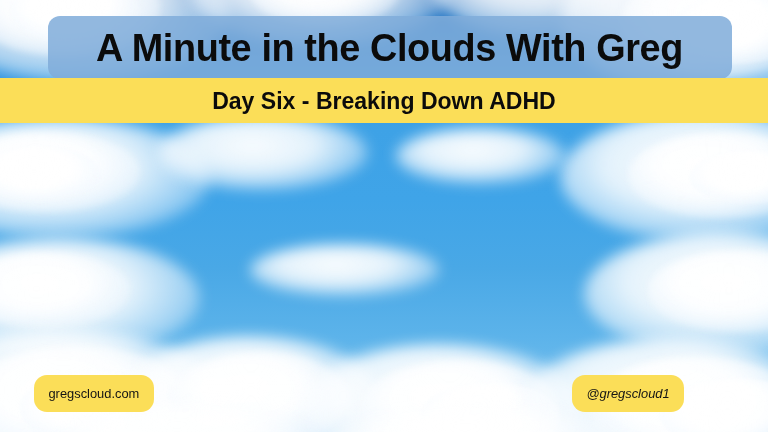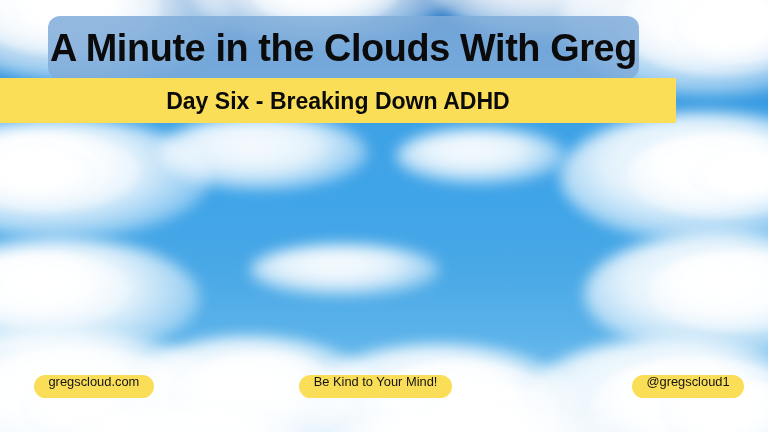--- a/index.html
+++ b/index.html
@@ -39,38 +39,38 @@
        rgba(235,245,255,0.18) 82%,
        rgba(255,255,255,0) 100%);
     filter:blur(3px);
   }
   .cl.soft{ filter:blur(7px); }
   .cl.hard{ filter:blur(1.5px); }
 
   
   .title-box {
     position:absolute;
-    left:48px; top:16px; width:591px; height:63px;
+    left:48px; top:16px; width:684px; height:63px;
     background:rgba(128,172,218,0.86);
     border-radius:12px;
     display:flex; align-items:center; justify-content:center;
   }
   .title-text {
     font-size:39px;
     font-weight:bold;
     color:#0B0B0B;
     letter-spacing:-0.4px;
     white-space:nowrap;
     transform:scaleX(0.97);
     line-height:1;
   }
 
   
   .band {
-    position:absolute; left:0; width:676px;
+    position:absolute; left:0; width:768px;
     background:#FBDE58;
     display:flex; align-items:center; justify-content:center;
   }
   .band-subtitle { top:78px; height:45px; }
   .band-question { top:189px; height:55px; }
 
   .subtitle-text {
     font-size:24px; font-weight:bold; color:#0B0B0B;
     white-space:nowrap; transform:scaleX(0.96); line-height:1;
   }
@@ -90,33 +90,33 @@
     padding:0 22px;
   }
   .desc-line {
     font-size:18px; color:#131313; line-height:1.42;
     text-align:center; white-space:nowrap; transform:scaleX(0.98);
   }
 
   
   .pill {
     position:absolute;
-    height:23px;
+    height:37px;
     background:#FBDE58;
     border-radius:13px;
-    display:flex; align-items:flex-start; justify-content:center;
-    padding:0 14px;
+    display:flex; align-items:flex-end; justify-content:center;
+    padding:12px 14px;
     white-space:nowrap;
   }
   .pill span {
     font-size:13px; color:#141414; line-height:1; transform:scaleX(0.99);
   }
   .pill-site    { left:34px;  top:375px; }
   .pill-slogan  { left:299px; top:375px; }
-  .pill-handle  { left:632px; top:375px; }
+  .pill-handle  { left:572px; top:375px;font-style:italic; }
 </style>
 </head>
 <body>
 
 <div id="canvas">
 
   <div class="sky"></div>
   <div class="clouds">
 
     <div class="cl soft" style="left:-70px;  top:-58px;  width:300px; height:140px;"></div>
@@ -167,20 +167,17 @@
 
   <div class="band band-subtitle">
     <div class="subtitle-text">Day Six - Breaking Down ADHD</div>
   </div>
 
 
 
   <div class="pill pill-site">
     <span>gregscloud.com</span>
   </div>
-  <div class="pill pill-slogan">
-    <span>Be Kind to Your Mind!</span>
-  </div>
   <div class="pill pill-handle">
     <span>@gregscloud1</span>
   </div>
 
 </div>
 
 </body></html>

